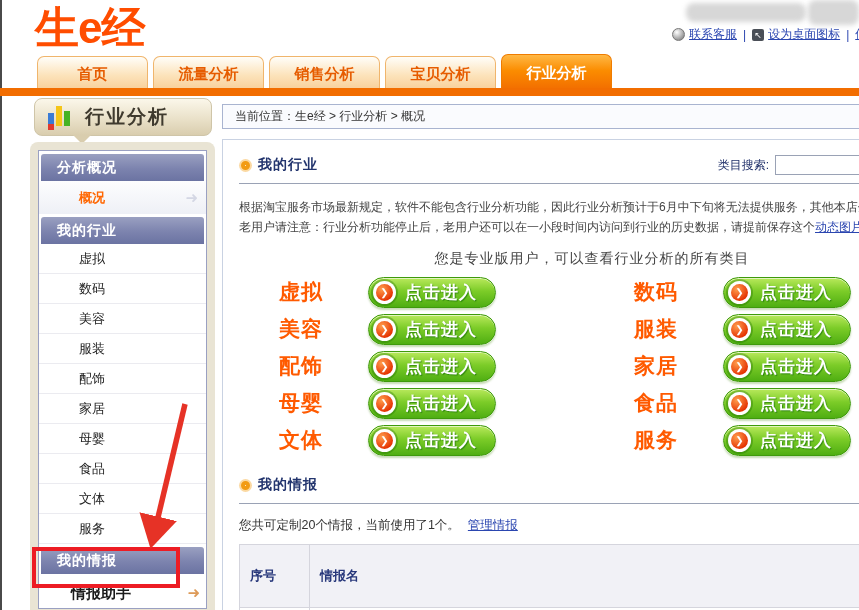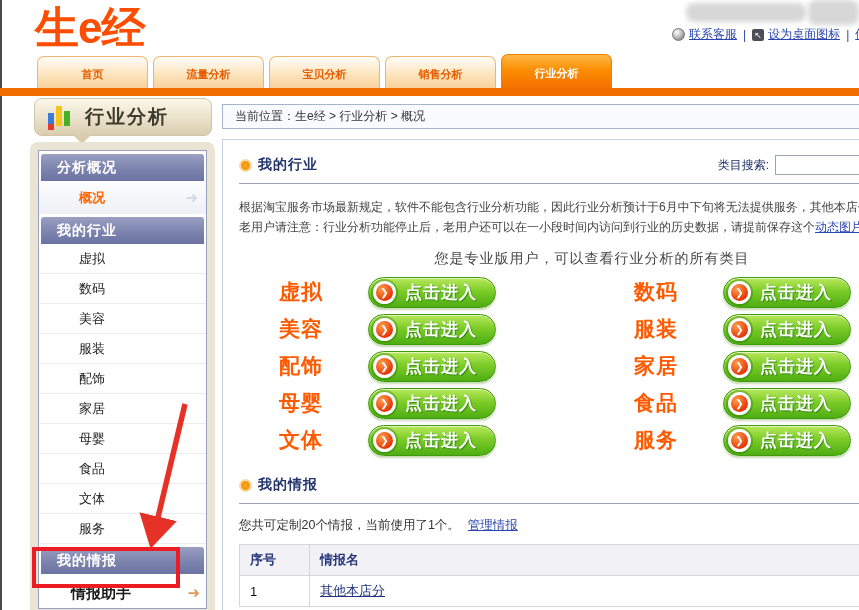--- a/index.html
+++ b/index.html
@@ -28,21 +28,21 @@
   .qq-icon { width:13px; height:13px; border-radius:50%;
              background:radial-gradient(circle at 35% 30%, #fff, #9a9a9a 70%, #666); border:1px solid #777; display:inline-block; }
   .desk-icon { width:12px; height:12px; background:#4a4f57; color:#fff; font-size:9px; line-height:12px;
                text-align:center; border-radius:2px; display:inline-block; }
   .lsep { color:#2b46b0; margin:0 2px; }
 
   
   .tabbar { left:37px; top:54px; display:flex; gap:5px; align-items:flex-end; }
   .tab {
     width:111px; height:34px; line-height:34px; text-align:center;
-    font-size:11px; font-weight:bold; color:#e65c00;
+    font-size:15px; font-weight:bold; color:#e65c00;
     background:linear-gradient(#fffef9, #fce3bb 55%, #f8cf98);
     border:1px solid #f0b56c; border-bottom:none; border-radius:7px 7px 0 0;
   }
   .tab.active {
     color:#fff; height:36px; line-height:36px; border-color:#ef7c00;
     background:linear-gradient(#ffb845, #fb8c00 45%, #f26d00);
   }
   .orange-bar { left:0; top:88px; width:859px; height:8px; background:#f26d00; }
 
   
@@ -109,21 +109,21 @@
     background:radial-gradient(circle at 35% 30%, #ff9d4d, #e43000 75%);
     color:#fff; font-size:10px; font-weight:bold; line-height:17px; text-align:center; }
   .enter-btn .txt { color:#fff; font-size:17px; font-weight:bold; letter-spacing:1px;
     text-shadow:1px 1px 1px rgba(0,90,0,.55); }
 
   .sec-head.second { margin-top:16px; }
   .quota { font-size:12.5px; color:#333; margin:13px 0 10px 0; }
   .quota a { color:#2b46b0; margin-left:8px;margin-top:12px; }
 
   table.intel { width:100%; border-collapse:collapse; font-size:13px; }
-  table.intel th, table.intel td { border:1px solid #d5d5dd; padding:6px 10px; text-align:left; }
+  table.intel th, table.intel td { border:1px solid #d5d5dd; padding:22px 10px; text-align:left; }
   table.intel th { background:#f1f1f6; color:#26367a; font-weight:bold; }
   table.intel td.c1 { width:70px; color:#111; }
   table.intel a { color:#21337c; text-decoration:underline; }
 
   
   .anno-rect { left:32px; top:547px; width:148px; height:41px; border:4px solid #ed1c24; z-index:40; }
   .anno-arrow { left:128px; top:398px; z-index:41; }
 </style>
 </head>
 <body>
@@ -143,22 +143,22 @@
   <span class="lsep">|</span>
   <span class="desk-icon">↖</span>
   <a href="#">设为桌面图标</a>
   <span class="lsep">|</span>
   <a href="#">使用帮助</a>
 </div>
 
 <div class="abs tabbar">
   <div class="tab">首页</div>
   <div class="tab">流量分析</div>
+  <div class="tab">销售分析</div>
   <div class="tab">宝贝分析</div>
-  <div class="tab">销售分析</div>
   <div class="tab active">行业分析</div>
 </div>
 <div class="abs orange-bar"></div>
 
 <div class="abs side-badge">
   <svg width="26" height="28" viewBox="0 0 26 28">
     <rect x="1" y="10" width="6" height="13" fill="#3a7bd5"></rect>
     <rect x="9" y="3" width="6" height="20" fill="#f5c518"></rect>
     <rect x="17" y="8" width="6" height="15" fill="#46b324"></rect>
     <rect x="1" y="21" width="6" height="6" fill="#e03a2f"></rect>

